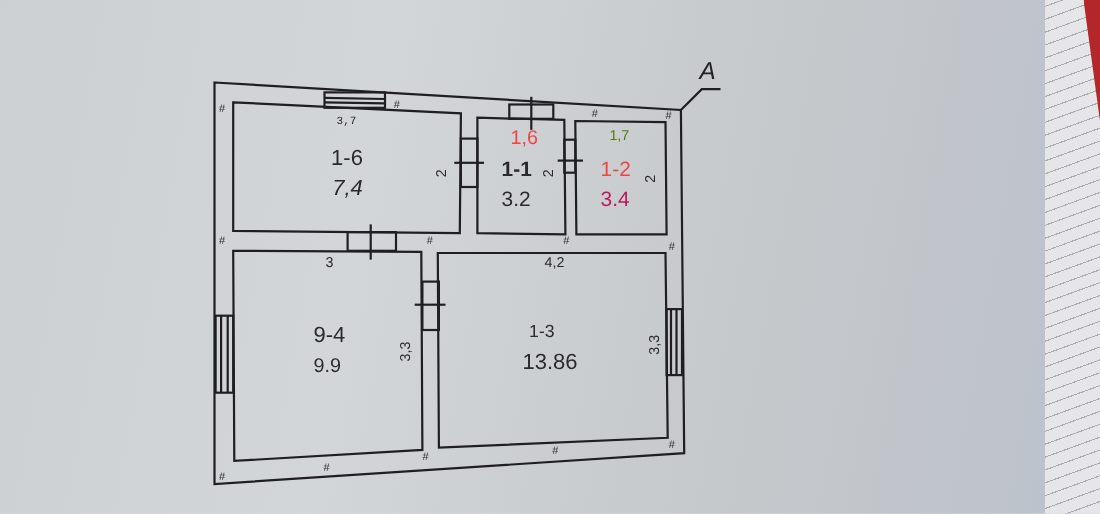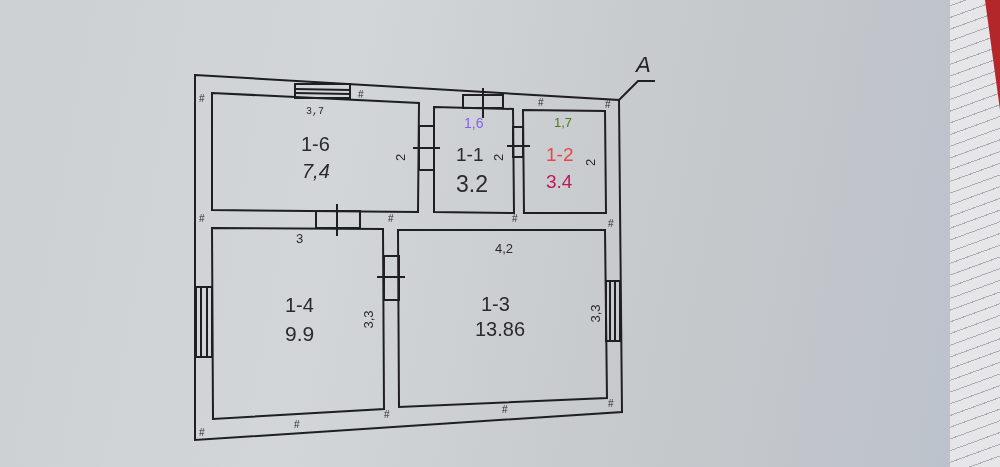--- a/index.html
+++ b/index.html
@@ -84,32 +84,32 @@
 
 <div style="position:absolute;left:0;top:0;width:1000px;height:467px;">
 
   <span style="position:absolute;left:636px;top:52px;font-size:22px;font-style:italic;color:#222;">A</span>
 
   <span style="position:absolute;left:306px;top:106px;font-size:10px;color:#2a2a2c;font-family:Liberation Mono, monospace;">3,7</span>
   <span style="position:absolute;left:301px;top:133px;font-size:20px;color:#2a2a2c;">1-6</span>
   <span style="position:absolute;left:302px;top:160px;font-size:20px;color:#2a2a2c;font-style:italic;">7,4</span>
   <span style="position:absolute;left:397px;top:150px;font-size:13px;color:#2a2a2c;transform:rotate(-90deg);">2</span>
 
-  <span style="position:absolute;left:464px;top:115px;font-size:14px;color:#8b5cf6;">1,6</span>
-  <span style="position:absolute;left:456px;top:144px;font-size:19px;color:#2a2a2c;">1-1</span>
-  <span style="position:absolute;left:456px;top:171px;font-size:23px;color:#2a2a2c;">3.2</span>
+  <span style="position:absolute;left:464px;top:115px;font-size:18px;color:#ef4444;">1,6</span>
+  <span style="position:absolute;left:456px;top:144px;font-size:19px;color:#2a2a2c;font-weight:bold;">1-1</span>
+  <span style="position:absolute;left:456px;top:171px;font-size:19px;color:#2a2a2c;">3.2</span>
   <span style="position:absolute;left:495px;top:150px;font-size:13px;color:#2a2a2c;transform:rotate(-90deg);">2</span>
 
   <span style="position:absolute;left:554px;top:115px;font-size:13px;color:#4d7c0f;">1,7</span>
   <span style="position:absolute;left:546px;top:144px;font-size:19px;color:#ef4444;">1-2</span>
   <span style="position:absolute;left:546px;top:171px;font-size:19px;color:#be185d;">3.4</span>
   <span style="position:absolute;left:587px;top:155px;font-size:13px;color:#2a2a2c;transform:rotate(-90deg);">2</span>
 
   <span style="position:absolute;left:296px;top:231px;font-size:13px;color:#2a2a2c;">3</span>
-  <span style="position:absolute;left:285px;top:294px;font-size:20px;color:#2a2a2c;">1-4</span>
-  <span style="position:absolute;left:285px;top:322px;font-size:21px;color:#2a2a2c;">9.9</span>
+  <span style="position:absolute;left:285px;top:294px;font-size:20px;color:#2a2a2c;">9-4</span>
+  <span style="position:absolute;left:285px;top:322px;font-size:18px;color:#2a2a2c;">9.9</span>
   <span style="position:absolute;left:359px;top:312px;font-size:13px;color:#2a2a2c;transform:rotate(-90deg);">3,3</span>
 
-  <span style="position:absolute;left:495px;top:241px;font-size:13px;color:#2a2a2c;">4,2</span>
-  <span style="position:absolute;left:481px;top:293px;font-size:20px;color:#2a2a2c;">1-3</span>
+  <span style="position:absolute;left:495px;top:231px;font-size:13px;color:#2a2a2c;">4,2</span>
+  <span style="position:absolute;left:481px;top:293px;font-size:16px;color:#2a2a2c;">1-3</span>
   <span style="position:absolute;left:475px;top:318px;font-size:20px;color:#2a2a2c;">13.86</span>
   <span style="position:absolute;left:586px;top:306px;font-size:13px;color:#2a2a2c;transform:rotate(-90deg);">3,3</span>
 </div>
 
 </body></html>

